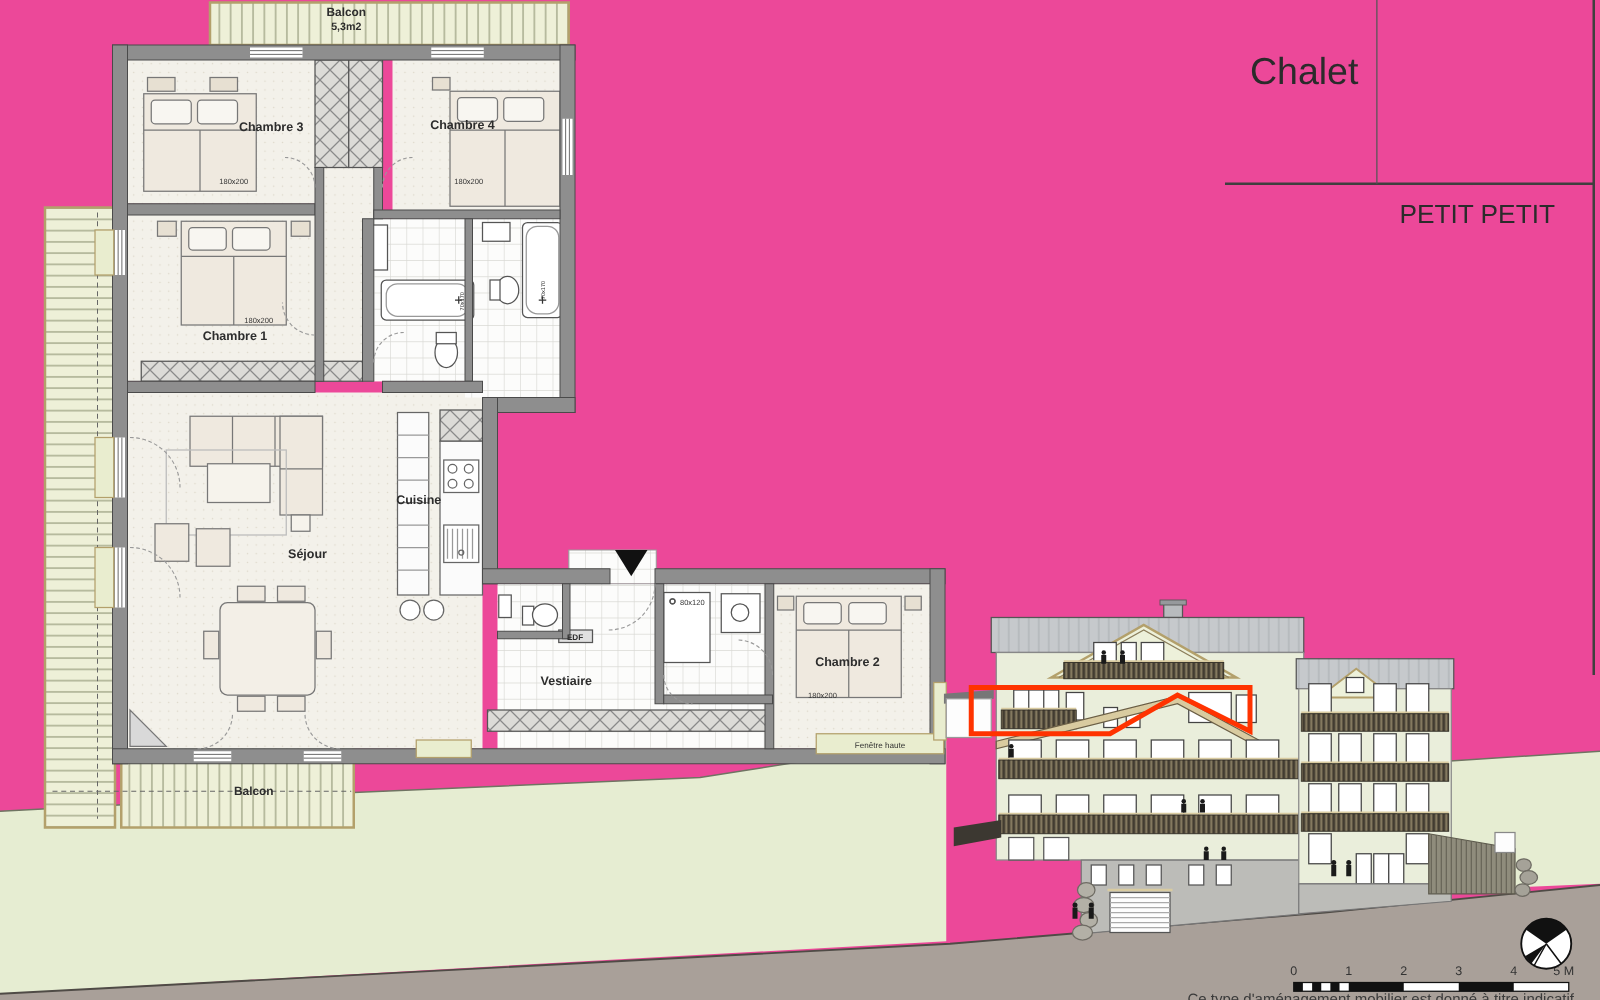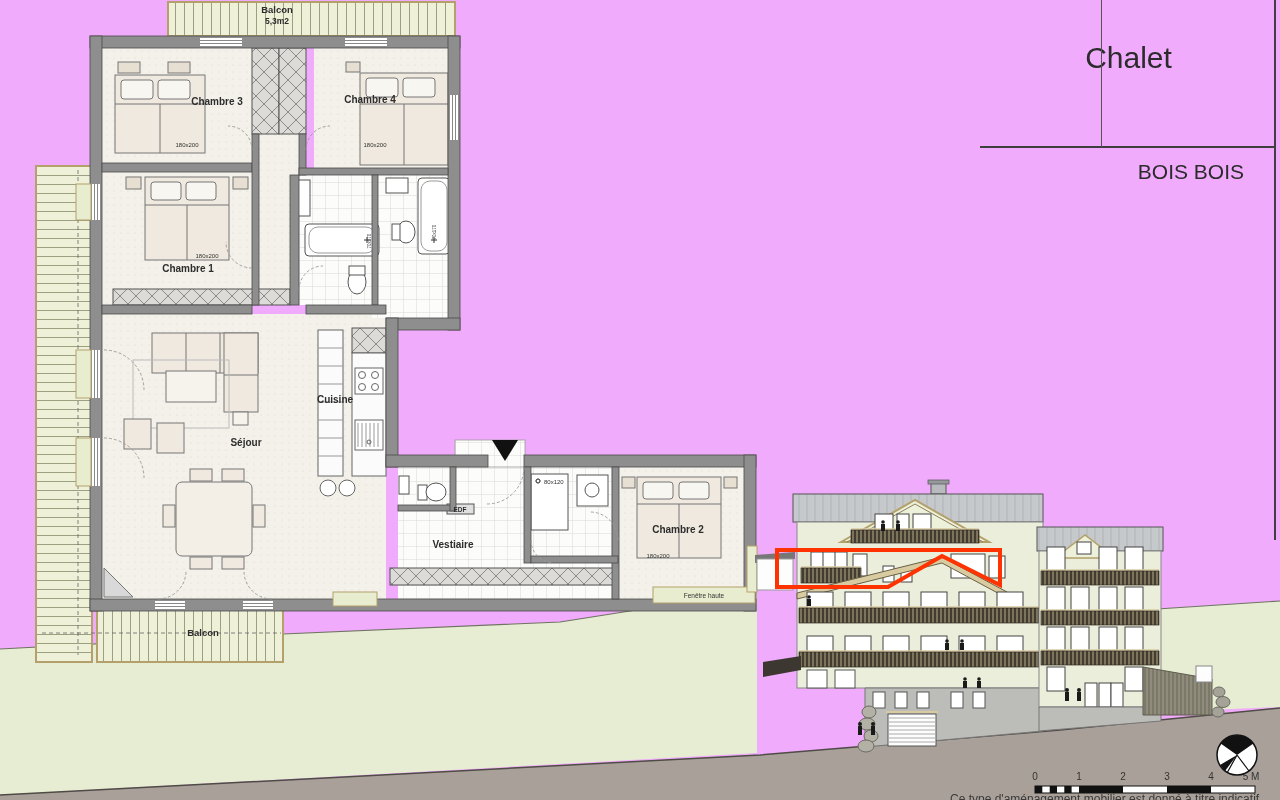--- a/index.html
+++ b/index.html
@@ -1,22 +1,22 @@
 <!DOCTYPE html>
 <html><head>
 <meta charset="utf-8">
 <style>
   html,body{margin:0;padding:0;background:#fff;width:1280px;height:800px;overflow:hidden;}
-  .sheet{position:relative;width:1280px;height:800px;background:#f0abfc;font-family:"Liberation Sans",sans-serif;}
+  .sheet{position:relative;width:1280px;height:800px;background:#ec4899;font-family:"Liberation Sans",sans-serif;}
   svg{position:absolute;}
   svg text{font-family:"Liberation Sans",sans-serif;}
   .lbl{font-weight:bold;fill:#2d2d2d;}
   .dim{fill:#333;}
   
-  .titleblock{position:absolute;left:1000px;top:40px;width:257px;text-align:center;color:#2b2b2b;}
+  .titleblock{position:absolute;left:1000px;top:40px;width:257px;text-align:left;color:#2b2b2b;}
   .tb-line1{font-size:30px;line-height:36px;}
   .tb-line2{font-size:32px;line-height:40px;}
   .tb-divider{position:absolute;left:980px;top:146px;width:295px;height:2px;background:#3f3f3f;}
   .tb-sub{position:absolute;left:1000px;top:160px;width:244px;text-align:right;font-size:21px;color:#2b2b2b;}
   .tb-border-right{position:absolute;left:1274px;top:0;width:2px;height:540px;background:#3f3f3f;}
   .tb-border-left{position:absolute;left:1101px;top:0;width:1px;height:147px;background:#555;}
   .footer-caption{position:absolute;left:950px;top:792px;width:330px;font-size:12px;color:#3a3a3a;white-space:nowrap;overflow:hidden;}
 </style>
 </head>
 <body>
@@ -481,19 +481,19 @@
     <path d="M482,325 L465.6,313.5 A20,20 0 0 1 498.4,313.5 Z" fill="#111"></path>
     <path d="M482,325 L465,335 L470,341 Z" fill="#111"></path>
     <path d="M482,325 L472,343 M482,325 L494,341" stroke="#111" stroke-width="1.2" fill="none"></path>
   </g>
 </svg>
 
 <div class="titleblock">
   <div class="tb-line1">Chalet</div>
 </div>
 <div class="tb-divider"></div>
-<div class="tb-sub">BOIS BOIS</div>
+<div class="tb-sub">PETIT PETIT</div>
 <div class="tb-border-right"></div>
 <div class="tb-border-left"></div>
 
 <div class="footer-caption">Ce type d'aménagement mobilier est donné à titre indicatif</div>
 
 </div>
 
 </body></html>

